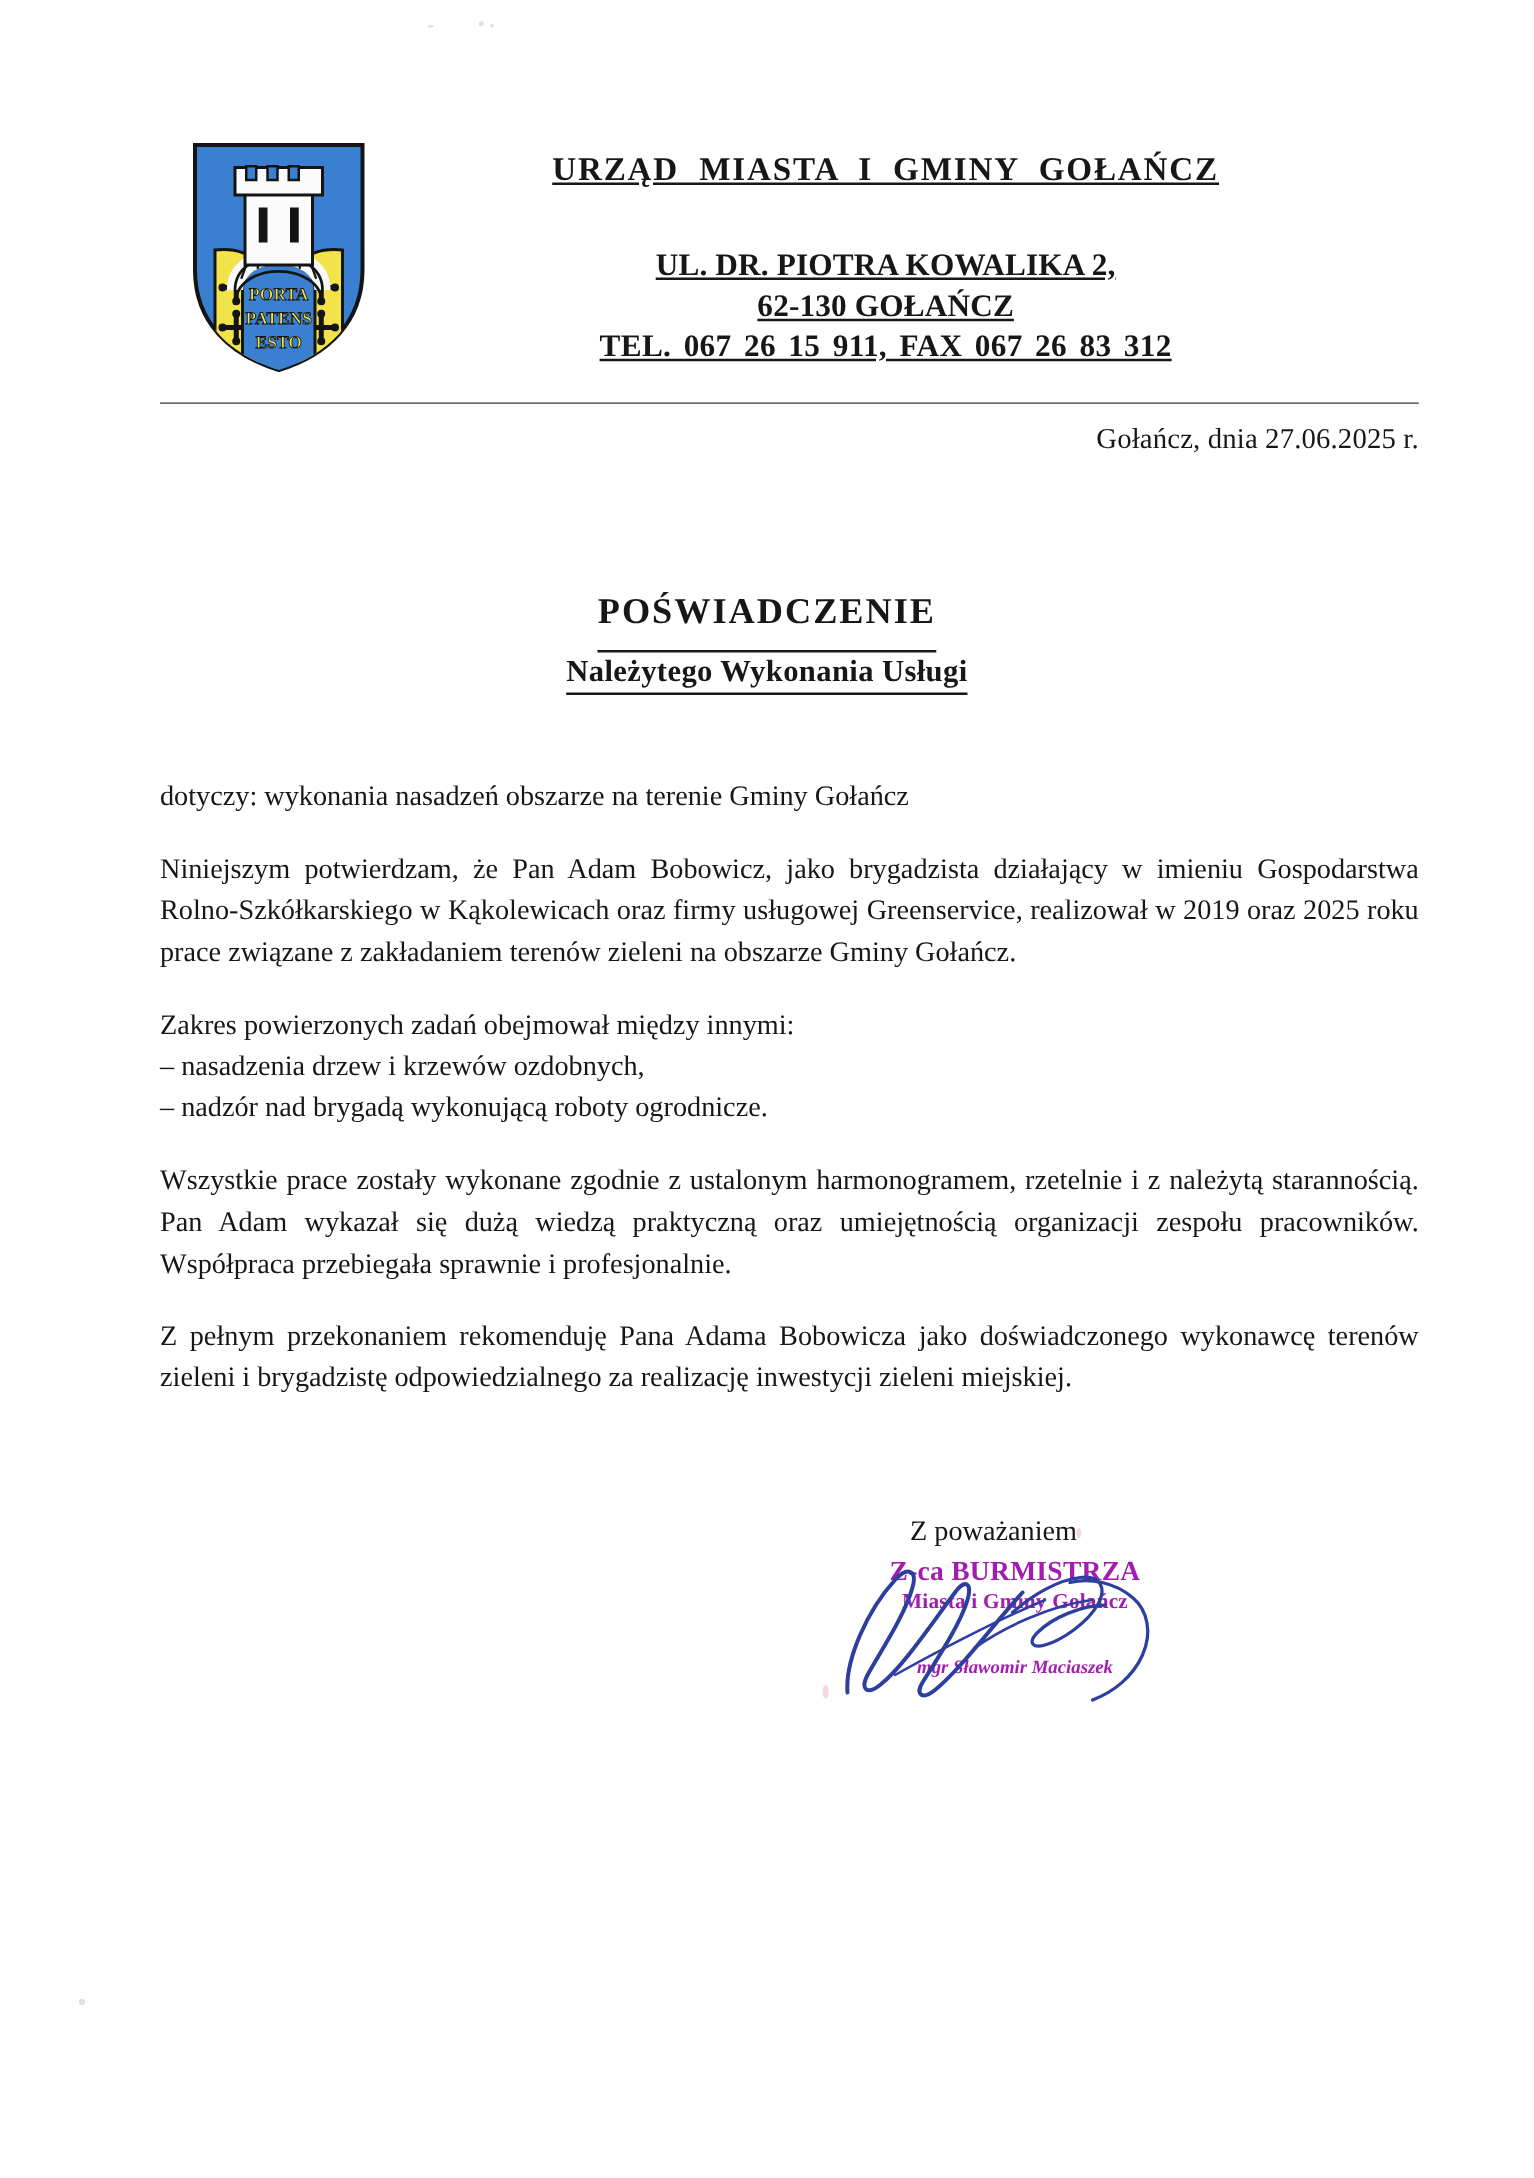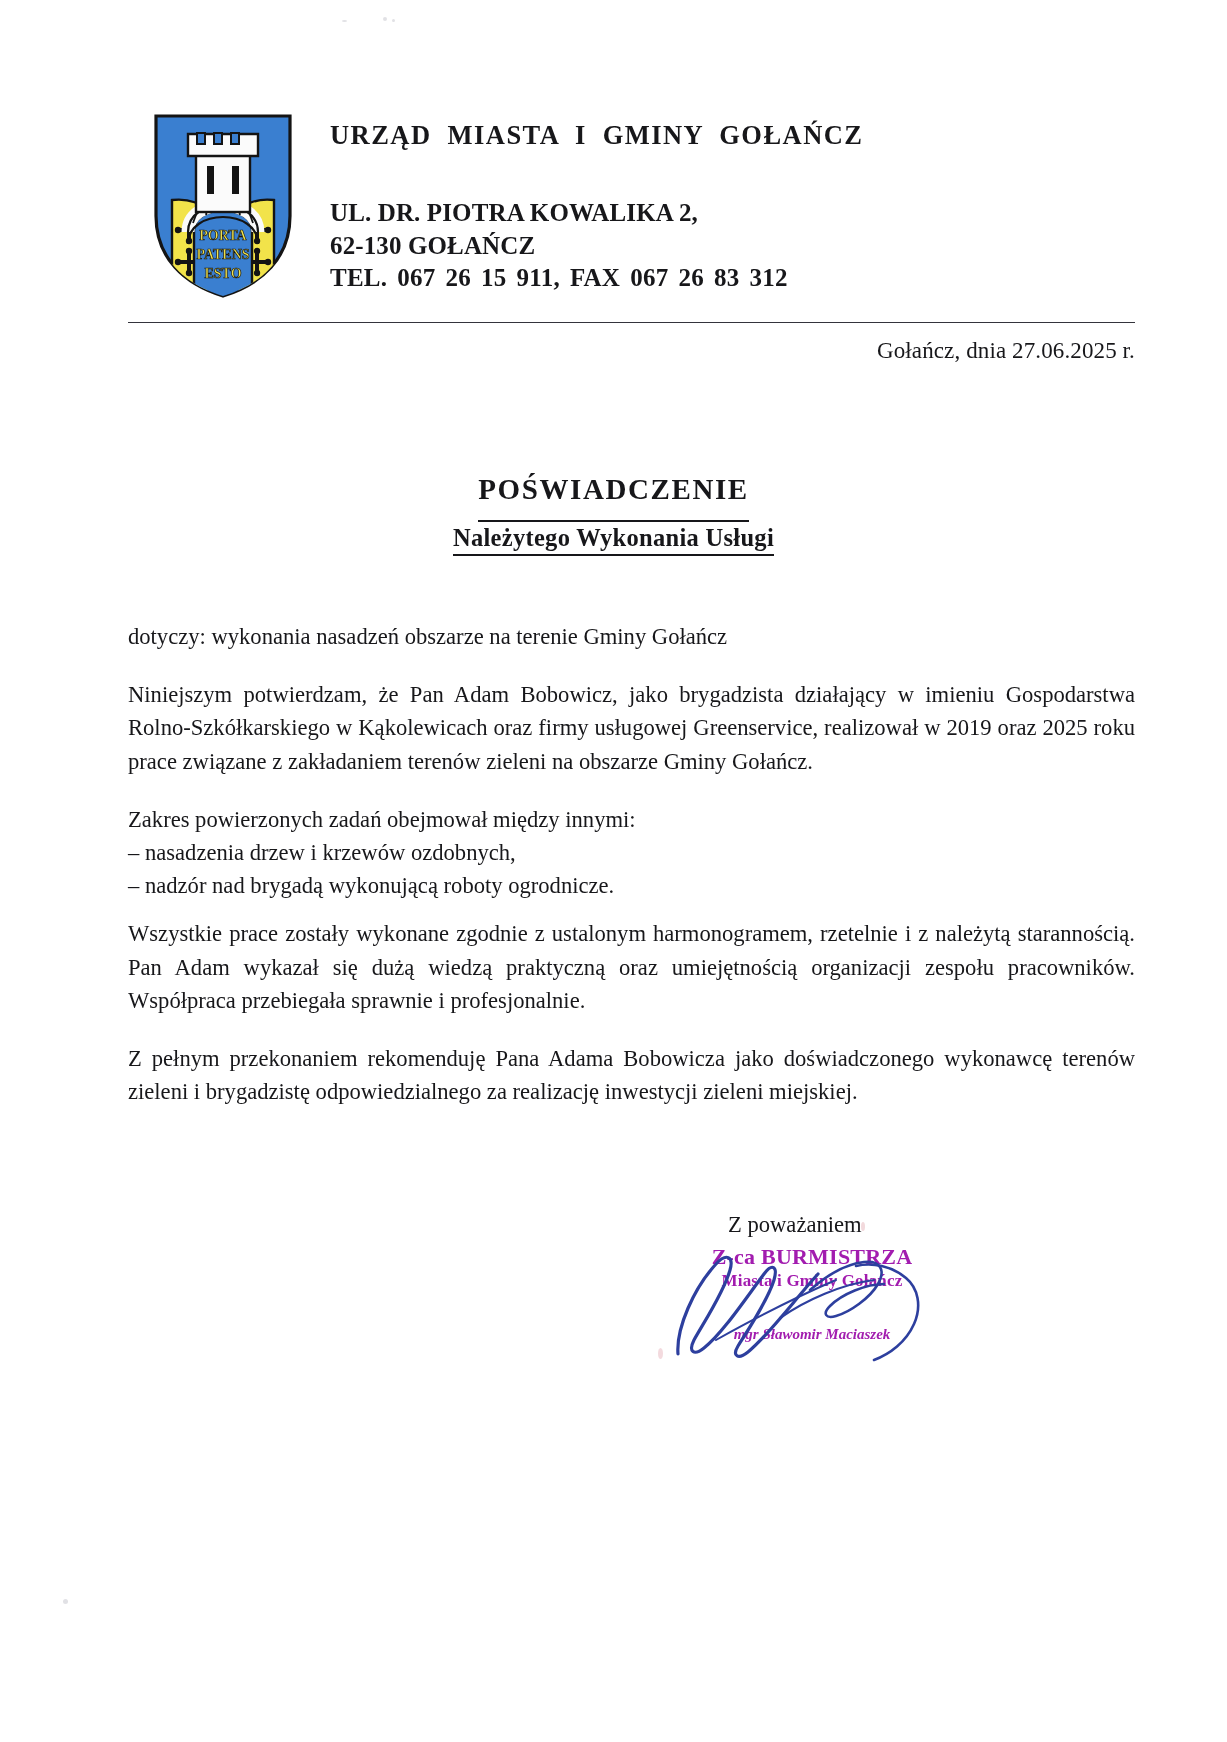--- a/index.html
+++ b/index.html
@@ -41,20 +41,22 @@
     width: 146px;
     height: 188px;
   }
   .crest svg { display: block; width: 100%; height: 100%; }
 
   .header-text {
     position: absolute;
     left: 330px;
     right: 140px;
     top: 0;
+    text-align: center;
+    text-decoration: underline;
   }
   .org-name {
     font-size: 26.5px;
     font-weight: bold;
     letter-spacing: .055em;
     word-spacing: .30em;
     margin: 16px 0 0 0;
     white-space: nowrap;
   }
   .addr {
@@ -124,21 +126,21 @@
     font-size: 22.6px;
     line-height: 1.47;
   }
   .body-text p {
     margin: 0 0 25px 0;
     text-align: justify;
     text-justify: inter-word;
   }
   .body-text p.nojust { text-align: left; }
   .list-block {
-    margin: 0 0 15px 0;
+    margin: 0 0 25px 0;
   }
   .list-block div { text-align: left; }
 
   
   .closing {
     position: absolute;
     left: 640px;
     top: 1212px;
     width: 420px;
     height: 190px;

